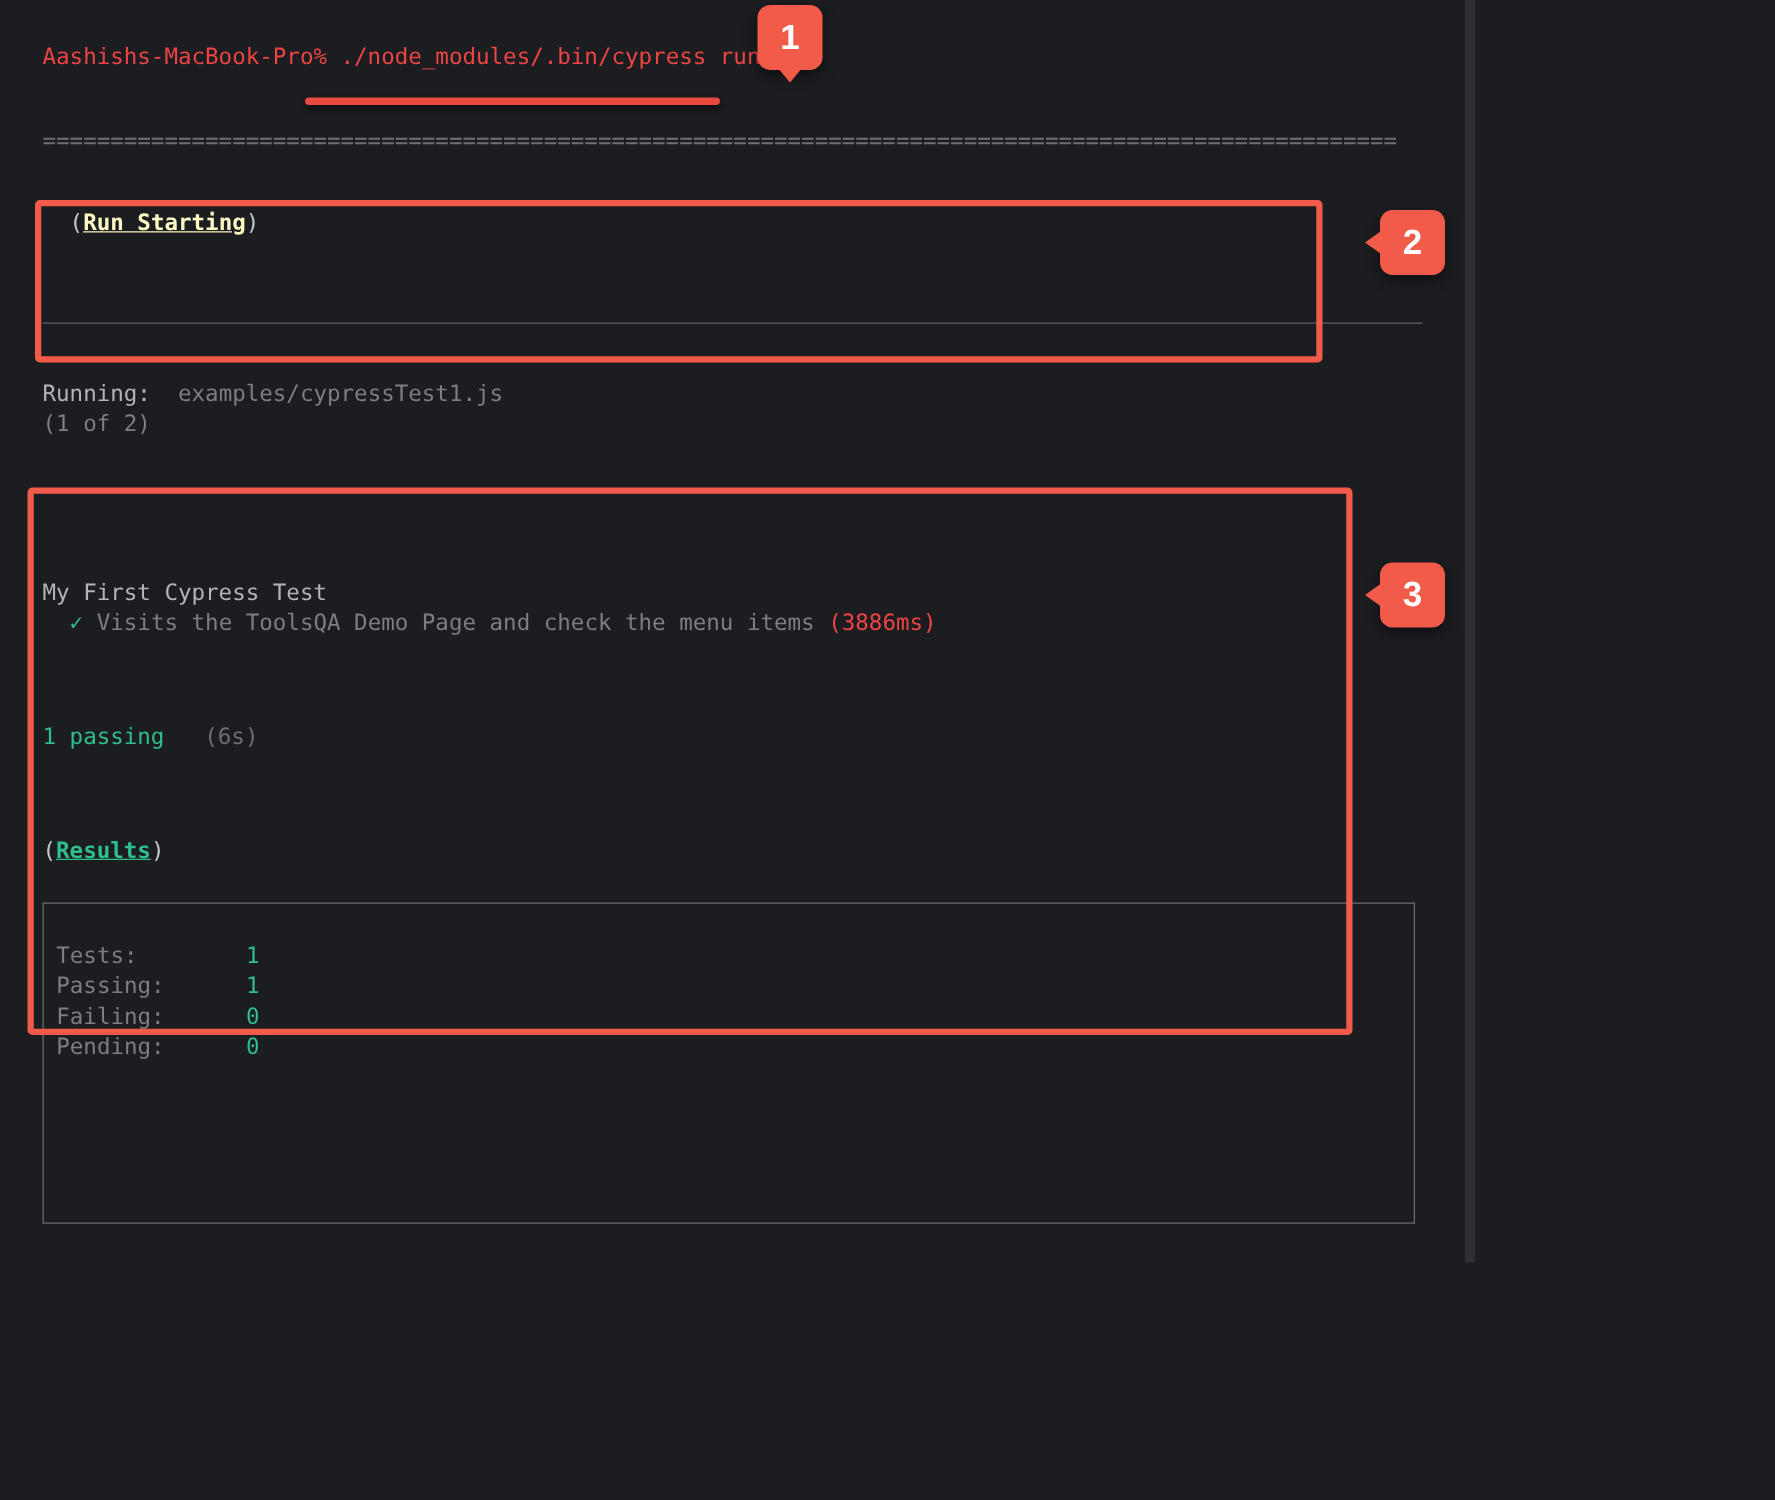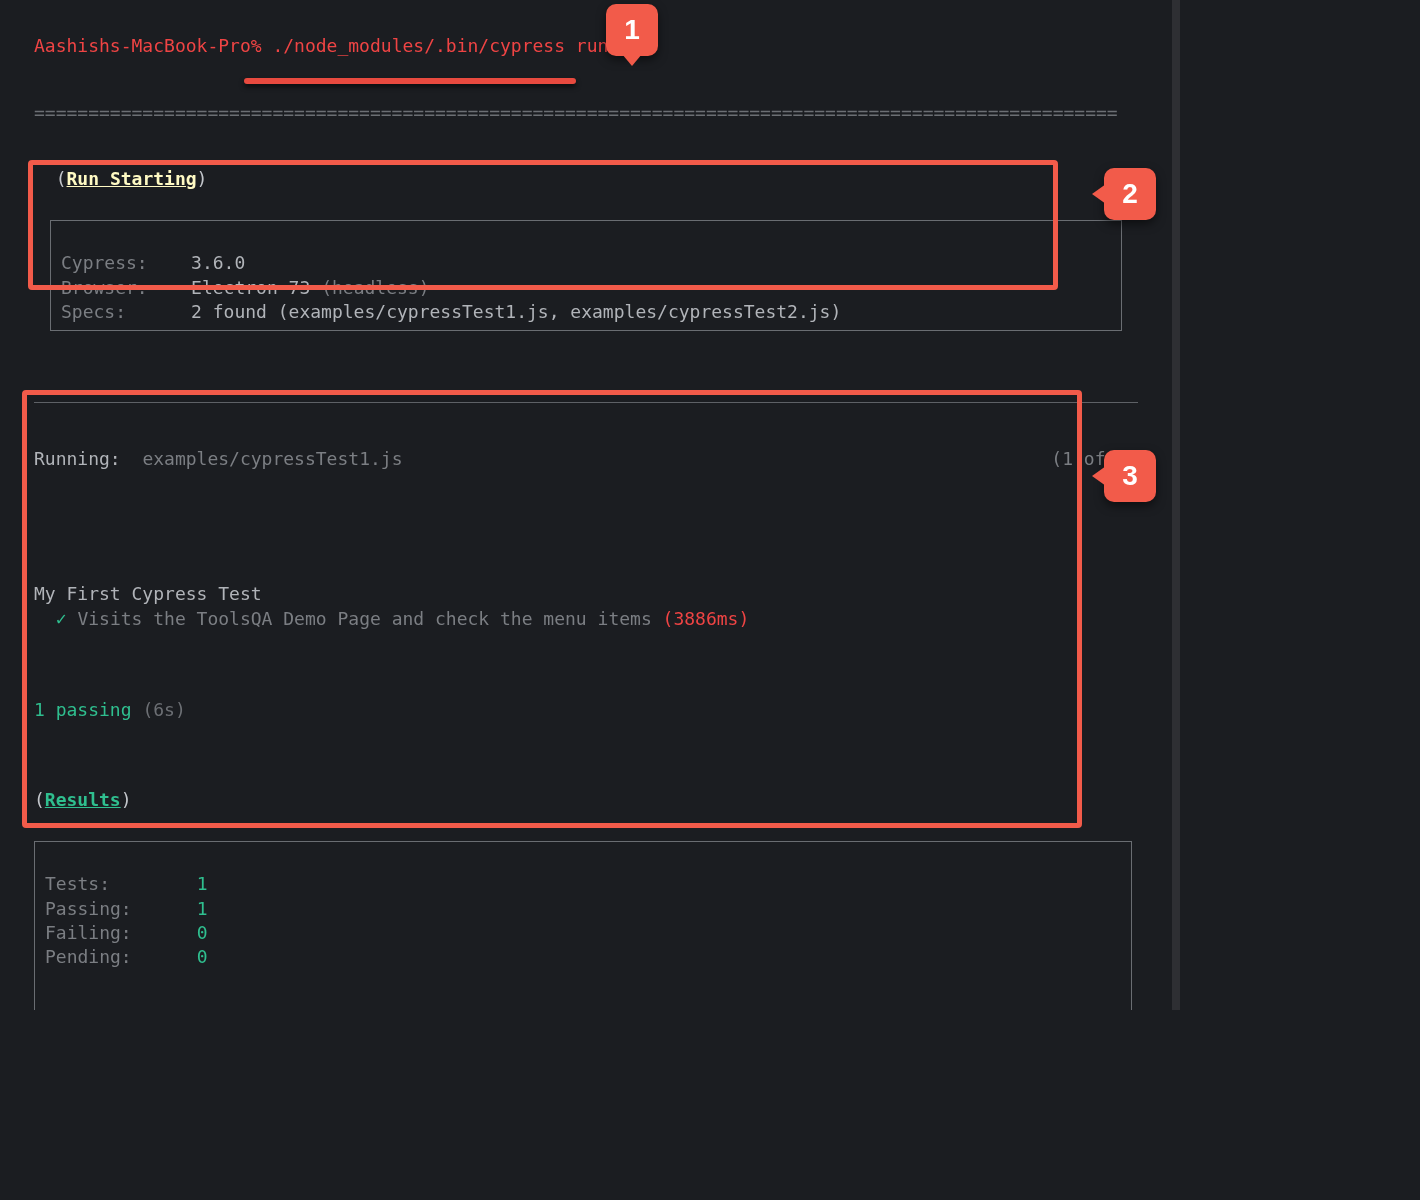--- a/index.html
+++ b/index.html
@@ -60,34 +60,35 @@
   }
   .eqline {
     color: #6c6f74;
     letter-spacing: 0;
     overflow: hidden;
   }
   .paren { color: #c3c6cb; }
   .section-title { color: #fef9c3; font-weight: bold; text-decoration: underline; }
   .faded { color: #7b7e83; }
   .mid { color: #b1b4b9; }
-  .dim { color: #6c6f74; }
+  .dim { color: #6c6f74; margin-left: 21px; }
   .green { color: #2fbf8f; }
   .red { color: #ef4444; }
 
   
   .box {
     border: 1px solid #6a6d72;
     margin: 4px 4px;
     padding: 6px 10px;
   }
   .running-row {
     display: flex;
     justify-content: space-between;
     padding: 2px 0;
+    flex-direction: column;
   }
   .running-row .left { }
   .running-row .right { }
 
   
   .callout {
     position: absolute;
     width: 52px;
     height: 52px;
     background: #f25b4a;
@@ -139,25 +140,20 @@
 <div class="app">
 
 
   <div class="term">
 <span class="prompt-line"><span>Aashishs-MacBook-Pro%</span> <span>./node_modules/.bin/cypress run</span></span>
 <div class="blank"></div>
 <span class="eqline">====================================================================================================</span>
 <div class="blank"></div>
   <span class="paren">(</span><span class="section-title">Run Starting</span><span class="paren">)</span>
 
-<div class="box" style="margin-left:16px; margin-right:16px;">
-<span class="faded">Cypress:</span>    <span class="mid">3.6.0</span>
-<span class="faded">Browser:</span>    <span class="mid">Electron 73</span> <span class="faded">(headless)</span>
-<span class="faded">Specs:</span>      <span class="mid">2 found (examples/cypressTest1.js, examples/cypressTest2.js)</span>
-</div>
 
 <div class="hr" style="margin-left:0;"></div>
 <div class="running-row">
   <div class="left"><span class="mid">Running:</span>  <span class="faded">examples/cypressTest1.js</span></div>
   <div class="right faded">(1 of 2)</div>
 </div>
 <div class="blank"></div>
 <div class="blank"></div>
 <span class="mid">My First Cypress Test</span>
   <span class="green">✓</span> <span class="faded">Visits the ToolsQA Demo Page and check the menu items</span> <span class="red">(3886ms)</span>

